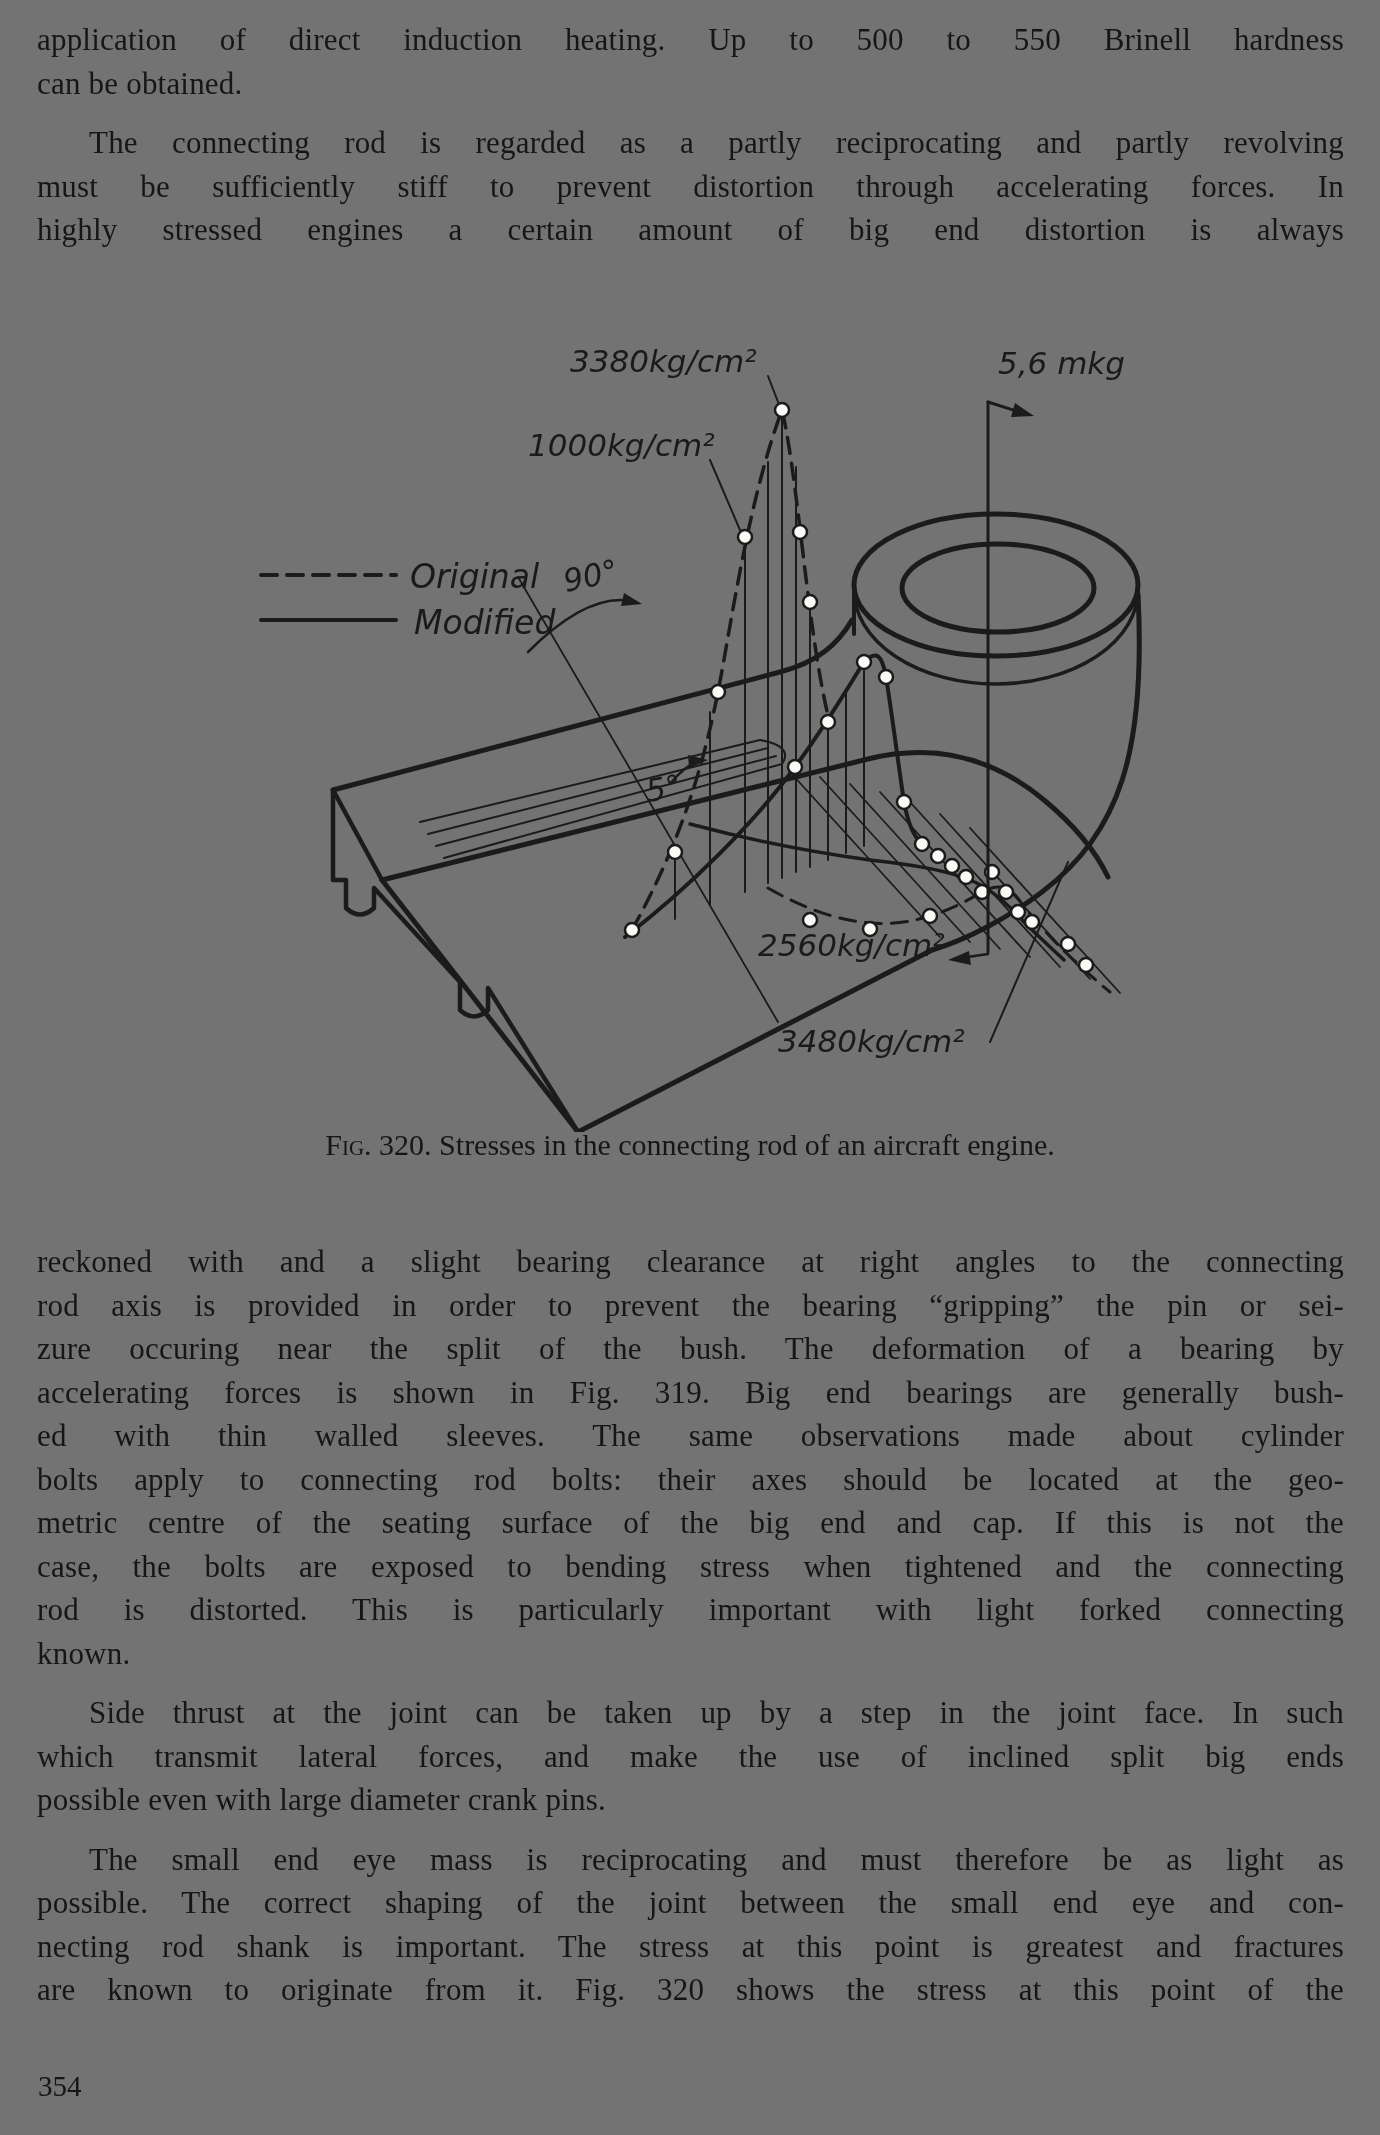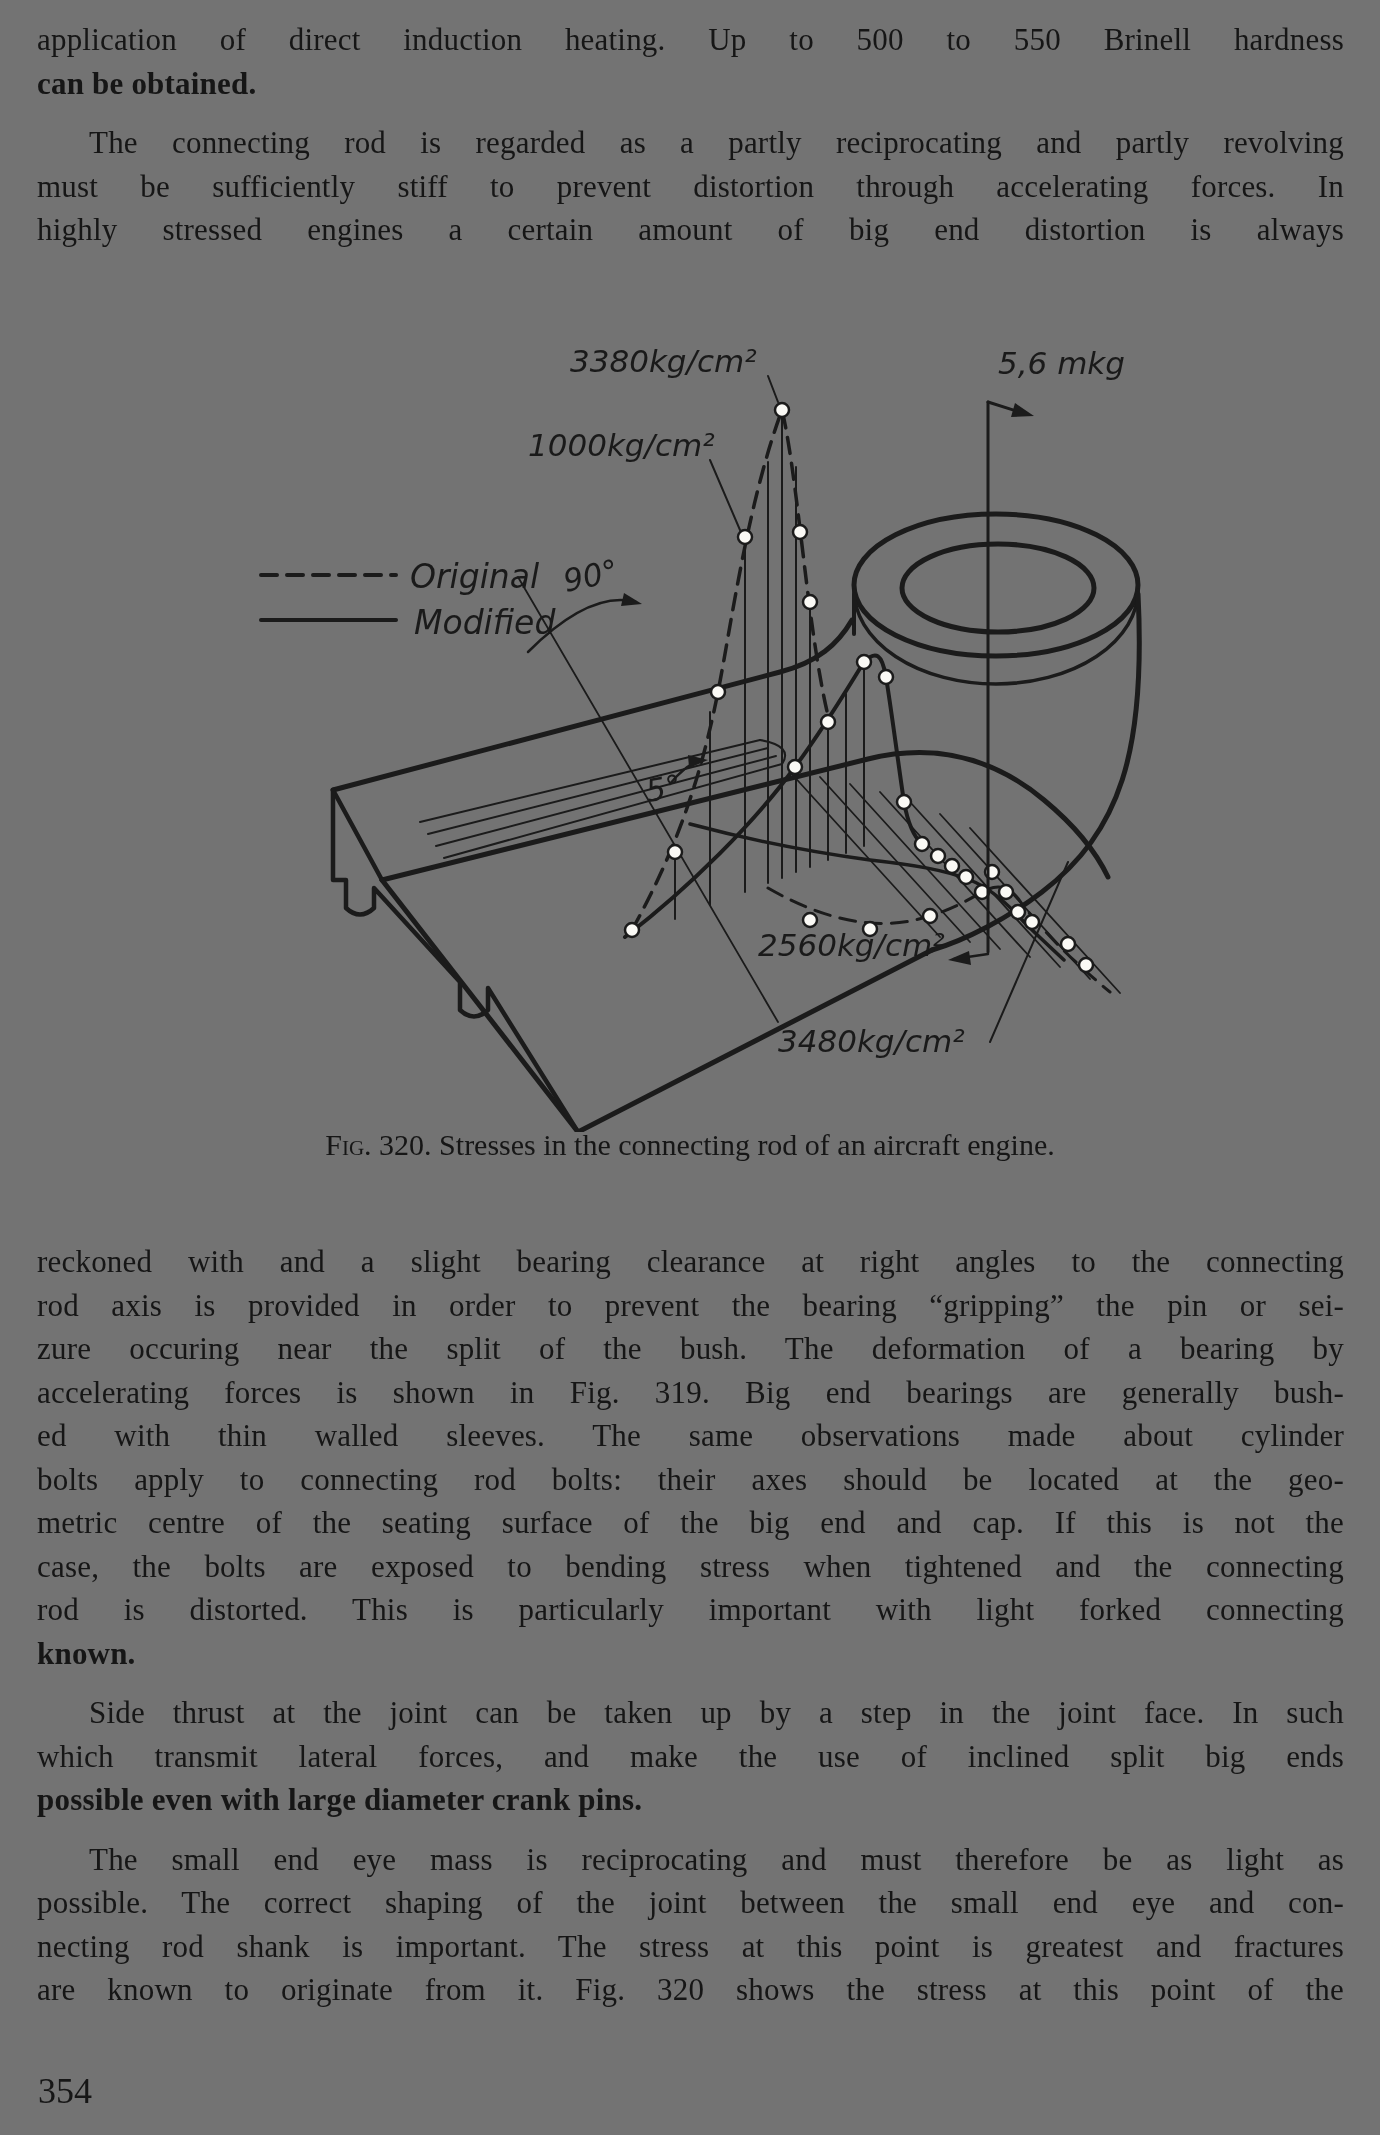--- a/index.html
+++ b/index.html
@@ -15,32 +15,32 @@
   .textblock{position:absolute;left:37px;right:36px;}
   .line{
     font-size:31px;
     line-height:43.5px;
     height:43.5px;
     text-align:justify;
     text-align-last:justify;
     white-space:normal;
     letter-spacing:0.2px;
   }
-  .line.lastline{text-align-last:left;font-weight:bold;}
+  .line.lastline{text-align-last:left;}
   .line.indent{text-indent:52px;margin-top:16px;}
   .caption{
     position:absolute;top:1128px;left:0;right:0;
     text-align:center;
     font-size:30px;
   }
   .caption .figno{font-variant:small-caps;}
   .figwrap{position:absolute;top:332px;left:170px;width:1210px;height:800px;}
   .pagenum{
     position:absolute;top:2070px;left:38px;
-    font-size:36px;
+    font-size:29px;
   }
   svg{display:block;}
   svg text{
     font-family:"DejaVu Sans", sans-serif;
     font-style:italic;
     fill:#1a1a1a;
   }
   svg .biglabel{font-size:31px;}
   svg .leglabel{font-size:33px;}
 </style>

